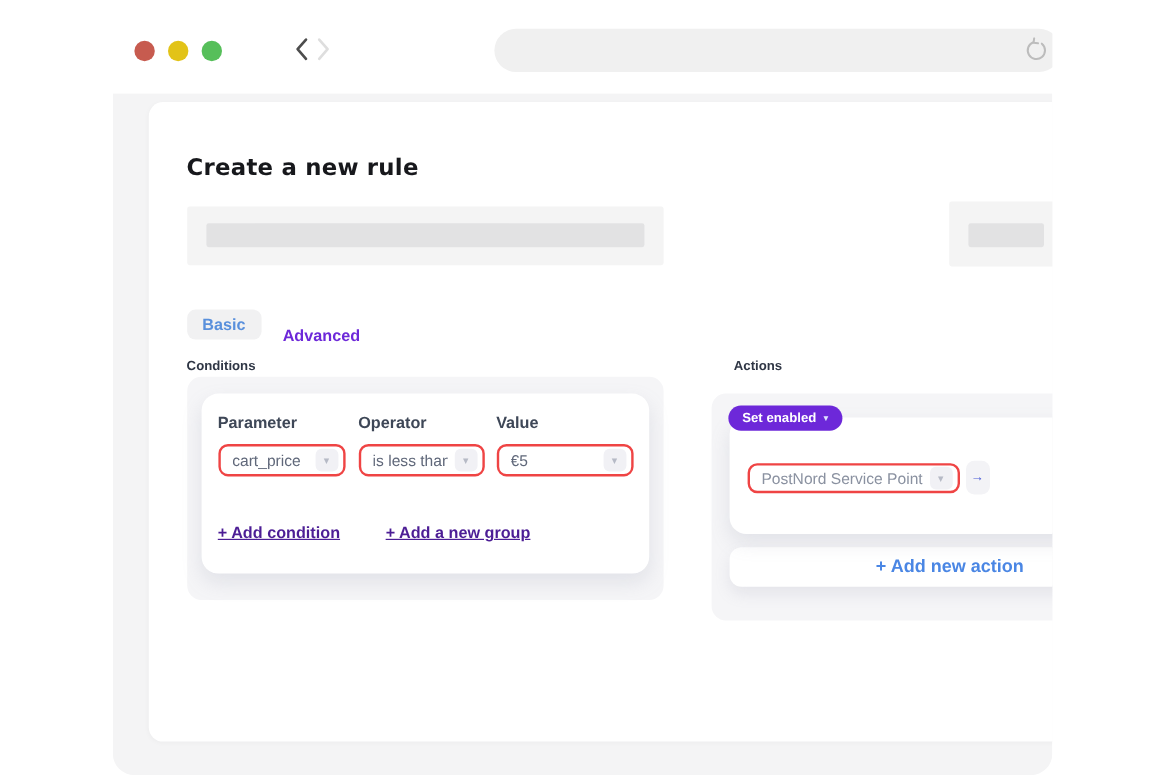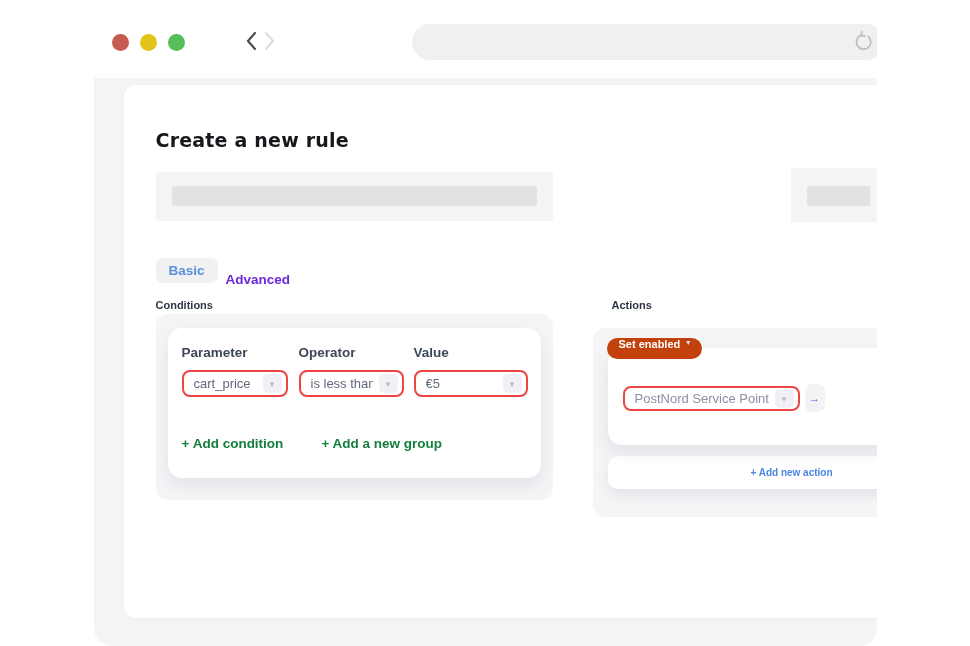--- a/index.html
+++ b/index.html
@@ -22,21 +22,21 @@
   .page-title{position:absolute;left:32px;top:44px;font-family:"DejaVu Sans","Liberation Sans",sans-serif;font-size:19px;font-weight:600;color:#17181c;letter-spacing:.2px;}
 
   .ph-block{position:absolute;background:#f4f4f4;border-radius:2px;}
   .ph-bar{position:absolute;background:#e2e2e3;border-radius:2px;}
   .ph-large{left:32px;top:87px;width:397px;height:49px;}
   .ph-large .ph-bar{left:16px;top:14px;width:365px;height:20px;}
   .ph-small-1{left:667px;top:83px;width:95px;height:54px;}
   .ph-small-2{left:769px;top:83px;width:95px;height:54px;}
   .ph-small-1 .ph-bar,.ph-small-2 .ph-bar{left:16px;top:18px;width:63px;height:20px;}
 
-  .tabs{position:absolute;left:32px;top:164px;display:flex;align-items:center;gap:8px;}
+  .tabs{position:absolute;left:32px;top:164px;display:flex;align-items:center;gap:18px;}
   .tab{font-size:13.5px;font-weight:700;padding:5px 13px;border-radius:7px;cursor:default;}
   .tab.active{background:#f1f1f2;color:#5a90dc;}
   .tab.inactive{color:#6d28d9;padding:5px 0;margin-top:18px;}
 
   .section-heading{position:absolute;font-size:11px;font-weight:700;color:#2f3645;}
   .cond-heading{left:32px;top:214px;}
   .act-heading{left:488px;top:214px;text-align:center;}
 
   .panel{position:absolute;background:#f5f5f7;border-radius:12px;}
   .cond-panel{left:32px;top:229px;width:397px;height:186px;}
@@ -52,31 +52,31 @@
   .lbl-value{left:246px;}
 
   .select{position:absolute;height:27px;background:#fff;border:2px solid #ef4444;border-radius:8px;display:flex;align-items:center;padding:0 4px 0 10px;font-size:13px;color:#60687a;cursor:pointer;}
   .select .val{flex:1;white-space:nowrap;overflow:hidden;}
   .caret-chip{width:19px;height:19px;background:#f1f1f5;border-radius:5px;display:flex;align-items:center;justify-content:center;font-size:9px;color:#b6bac6;flex:none;margin-left:6px;}
   .sel-parameter{left:14px;top:42px;width:106px;}
   .sel-operator{left:131px;top:42px;width:105px;}
   .sel-value{left:246px;top:42px;width:114px;}
 
   .links-row{position:absolute;left:14px;top:108px;display:flex;gap:38px;}
-  .add-link{font-size:13.5px;font-weight:700;color:#15803d;cursor:pointer;white-space:nowrap;}
+  .add-link{font-size:13.5px;font-weight:700;color:#4c1d95;cursor:pointer;white-space:nowrap;text-decoration:underline;}
 
-  .badge{position:absolute;left:14px;top:10px;height:21px;background:#c2410c;border-radius:11px;display:flex;gap:6px;padding:0 12px;z-index:2;cursor:pointer;}
+  .badge{position:absolute;left:14px;top:10px;height:21px;background:#6d28d9;border-radius:11px;display:flex;align-items:center;gap:6px;padding:0 12px;z-index:2;cursor:pointer;}
   .badge .badge-text{font-size:11px;font-weight:700;color:#ffffff;}
   .badge .badge-caret{font-size:8px;color:#dfe3ff;}
 
   .sel-action{left:15px;top:38px;width:177px;height:25px;font-size:13px;color:#8a91a0;}
   .arrow-chip{position:absolute;left:197px;top:36px;width:20px;height:28px;background:#f3f3f6;border-radius:7px;display:flex;align-items:center;justify-content:center;font-size:11px;font-weight:700;color:#4b5cd6;cursor:pointer;}
 
   .add-action-bar{position:absolute;left:15px;top:128px;width:368px;height:33px;background:#ffffff;border-radius:10px;box-shadow:0 6px 12px rgba(140,145,165,.16);display:flex;align-items:center;justify-content:center;cursor:pointer;}
-  .add-action-bar span{font-size:10px;font-weight:700;color:#4a86e4;}
+  .add-action-bar span{font-size:15px;font-weight:700;color:#4a86e4;}
 </style>
 </head>
 <body>
 
 <div class="window">
 
   <div class="chrome">
     <div class="traffic-lights">
       <div class="light" style="background:#c75b4f"></div>
       <div class="light" style="background:#e2c318"></div>

